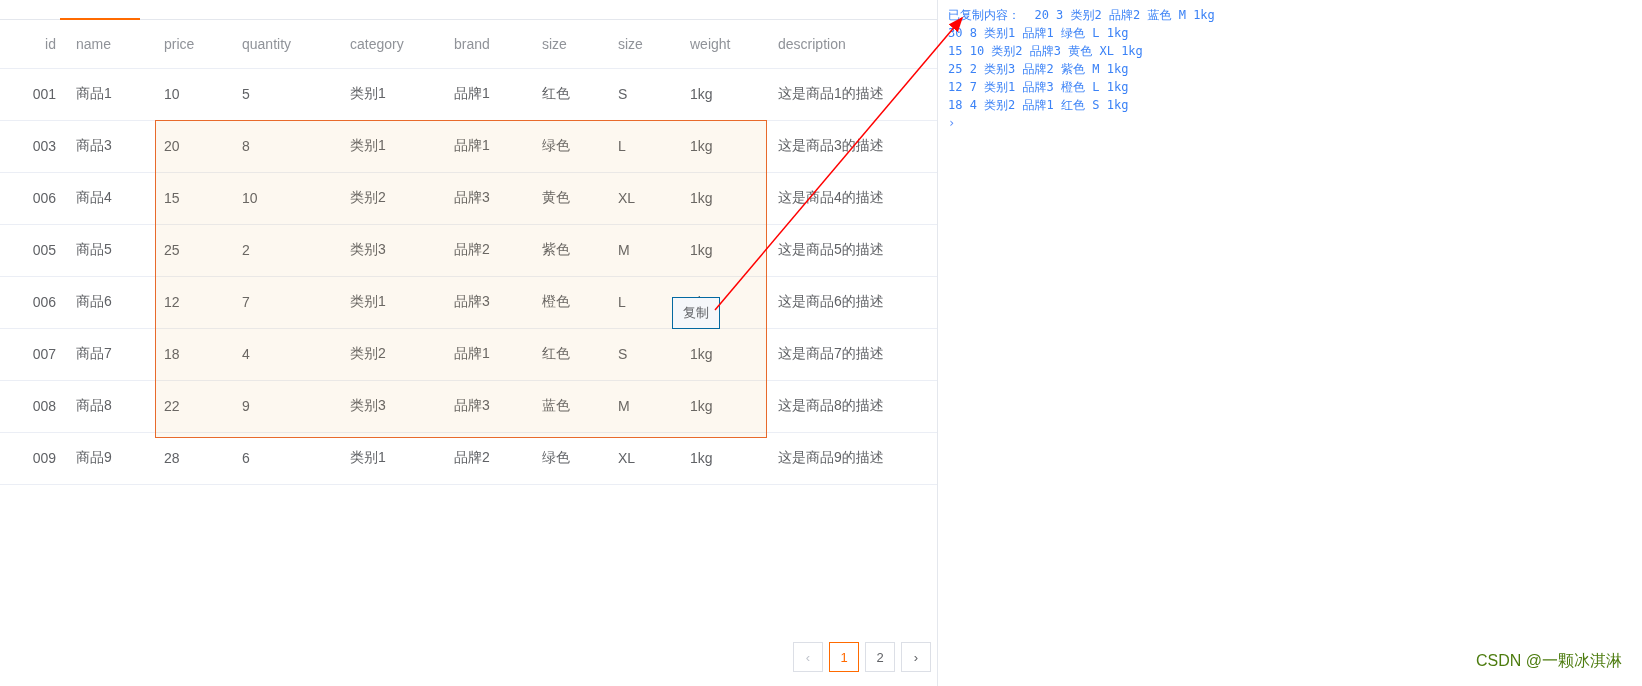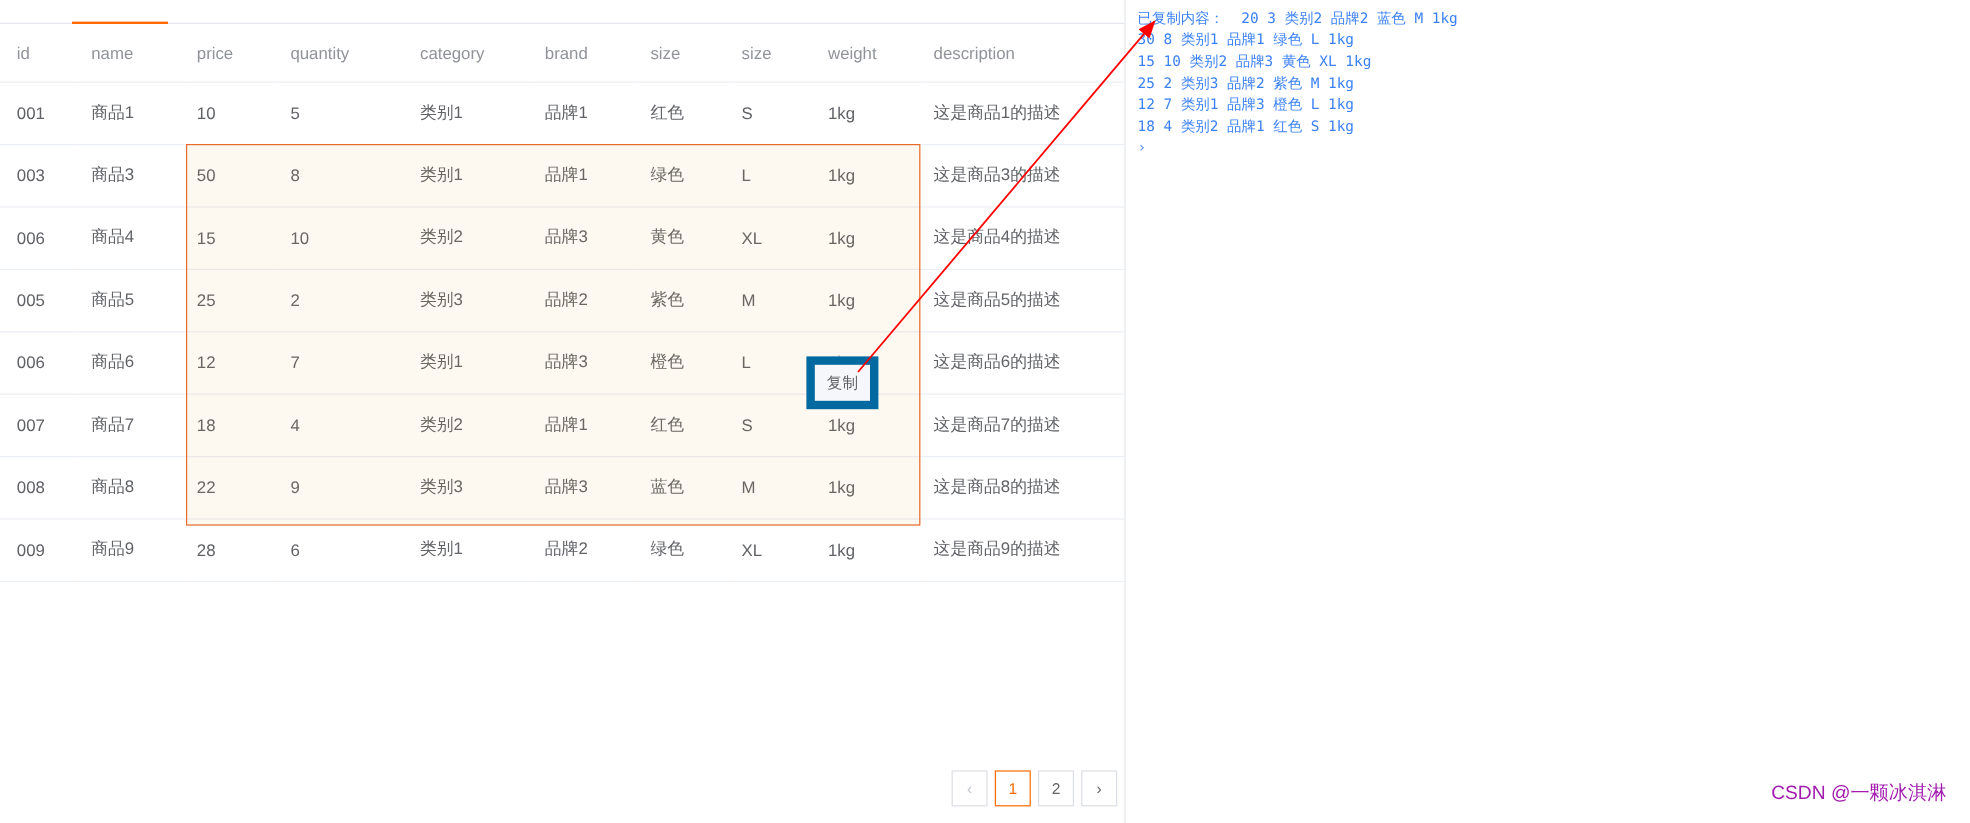--- a/index.html
+++ b/index.html
@@ -8,30 +8,30 @@
     .left-panel { width: 938px; border-right: 1px solid #e4e7ed; position: relative; }
     .right-panel { flex: 1; padding: 6px 10px; position: relative; }
     .tab-bar { height: 20px; border-bottom: 1px solid #e4e7ed; display: flex; }
     .tab-active { width: 80px; height: 20px; border-bottom: 2px solid #ff6a00; margin-left: 60px; }
     table { width: 100%; border-collapse: collapse; }
     th, td { text-align: left; font-weight: normal; padding: 0 10px; }
     th { height: 48px; border-bottom: 1px solid #ebeef5; color: #909399; font-size: 14px; }
     td { height: 52px; border-bottom: 1px solid #ebeef5; color: #606266; font-size: 14px; }
     th:first-child, td:first-child { padding-left: 14px; }
     .selection-rect { position: absolute; border: 1px solid #e86a2b; background: rgba(230,162,60,0.08); pointer-events: none; left: 155px; top: 120px; width: 612px; height: 318px; }
-    .copy-btn { position: absolute; left: 672px; top: 297px; border: 7px solid #0369a1; background: #f5f7fa; padding: 6px 10px; font-size: 13px; color: #606266; cursor: pointer; }
+    .copy-btn { position: absolute; left: 672px; top: 297px; border: 1px solid #0369a1; background: #f5f7fa; padding: 6px 10px; font-size: 13px; color: #606266; cursor: pointer; }
     .pagination { position: absolute; bottom: 14px; right: 6px; display: flex; gap: 6px; align-items: center; }
     .page-btn { width: 30px; height: 30px; border: 1px solid #dcdfe6; display: flex; align-items: center; justify-content: center; cursor: pointer; background: #fff; color: #606266; font-size: 13px; }
     .page-btn.active { border-color: #ff6a00; color: #ff6a00; }
     .page-btn.disabled { color: #c0c4cc; cursor: not-allowed; }
     .console-text { font-family: Menlo, Consolas, monospace; font-size: 12px; color: #3b82f6; white-space: pre; line-height: 1.5; }
     .console-prompt { color: #5b8ff9; font-family: Menlo, Consolas, monospace; font-size: 12px; margin-top: 2px; }
-    .watermark { position: absolute; right: 20px; bottom: 14px; color: #a21caf; font-size: 16px; }
+    .watermark { position: absolute; right: 20px; bottom: 14px; color: #4d7c0f; font-size: 16px; }
     svg.arrow { position: absolute; left: 712px; top: 10px; pointer-events: none; }
-    .col-id { width: 66px; }
+    .col-id { width: 66px; text-align: right; }
     .col-name { width: 88px; }
     .col-price { width: 78px; }
     .col-qty { width: 108px; }
     .col-cat { width: 104px; }
     .col-brand { width: 88px; }
     .col-color { width: 76px; }
     .col-size { width: 72px; }
     .col-weight { width: 88px; }
   </style>
 </head>
@@ -66,21 +66,21 @@
             <td class="col-cat">类别1</td>
             <td class="col-brand">品牌1</td>
             <td class="col-color">红色</td>
             <td class="col-size">S</td>
             <td class="col-weight">1kg</td>
             <td>这是商品1的描述</td>
           </tr>
           <tr>
             <td class="col-id">003</td>
             <td class="col-name">商品3</td>
-            <td class="col-price">50</td>
+            <td class="col-price">20</td>
             <td class="col-qty">8</td>
             <td class="col-cat">类别1</td>
             <td class="col-brand">品牌1</td>
             <td class="col-color">绿色</td>
             <td class="col-size">L</td>
             <td class="col-weight">1kg</td>
             <td>这是商品3的描述</td>
           </tr>
           <tr>
             <td class="col-id">006</td>

